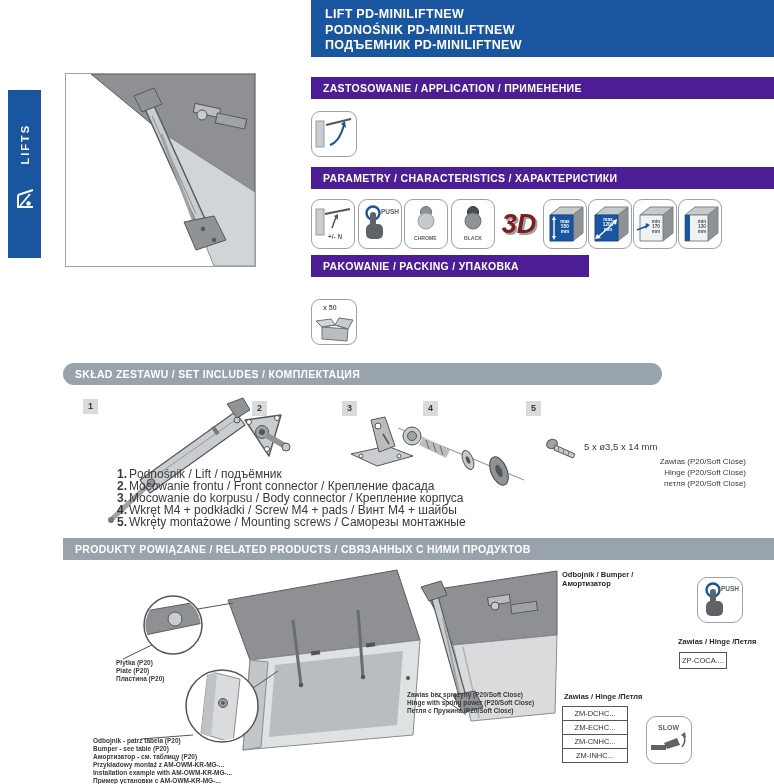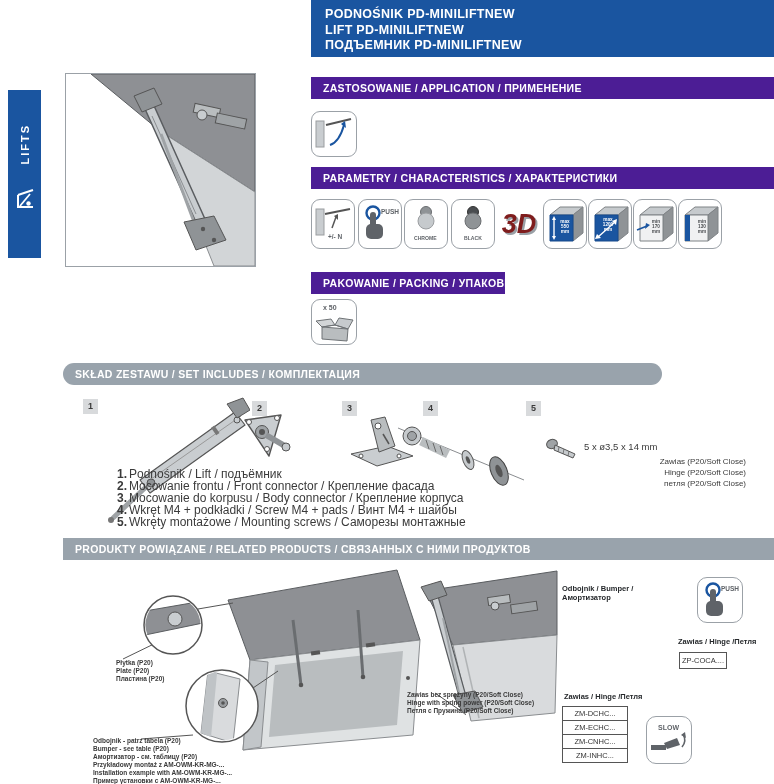--- a/index.html
+++ b/index.html
@@ -71,22 +71,22 @@
       <polygon points="118,148 148,142 160,166 130,176" fill="#8F9396" stroke="#555" stroke-width="1"></polygon>
       <circle cx="137" cy="155" r="2.2" fill="#555"></circle>
         <circle cx="148" cy="166" r="2.2" fill="#555"></circle>
       <rect x="128" y="32" width="26" height="9" fill="#B9BDBF" stroke="#555" transform="rotate(12 141 36)"></rect>
       <rect x="150" y="42" width="30" height="10" fill="#9FA3A6" stroke="#555" transform="rotate(12 165 47)"></rect>
       <circle cx="136" cy="41" r="5" fill="#C9CDD0" stroke="#555"></circle>
     </svg>
   </div>
 
   <div class="hdr">
+    <div>LIFT PD-MINILIFTNEW</div>
     <div>PODNOŚNIK PD-MINILIFTNEW</div>
-    <div>LIFT PD-MINILIFTNEW</div>
     <div>ПОДЪЕМНИК PD-MINILIFTNEW</div>
   </div>
 
   <div class="bar light" style="left:311px;top:77px;width:463px;">ZASTOSOWANIE / APPLICATION / ПРИМЕНЕНИЕ</div>
 
   <div class="iconbox" style="left:311px;top:111px;width:46px;height:46px;">
     <svg width="43" height="43" viewBox="0 0 43 43">
       <rect x="4" y="9" width="8" height="26" fill="#C9CDD0" stroke="#9a9da0"></rect>
       <line x1="14" y1="13" x2="39" y2="7" stroke="#555" stroke-width="2"></line>
       <path d="M18,33 C24,31 29,24 32,13" fill="none" stroke="#1A55A0" stroke-width="2"></path>
@@ -185,21 +185,21 @@
       <polygon points="29,15 39,7 39,33 29,41" fill="#8F9396" stroke="#7f8386"></polygon>
       <polygon points="6,15 29,15 29,41 6,41" fill="#F0F1F2" stroke="#7f8386"></polygon>
       <rect x="6" y="15" width="5" height="26" fill="#1A55A0"></rect>
     </svg>
     <div class="cab-label" style="left:13px;top:19px;width:20px;color:#4a4d50;">
       <div>min</div>
       <div>130 mm</div>
     </div>
   </div>
 
-  <div class="bar light" style="left:311px;top:272px;width:194px;">PAKOWANIE / PACKING / УПАКОВКА</div>
+  <div class="bar light" style="left:311px;top:255px;width:278px;">PAKOWANIE / PACKING / УПАКОВКА</div>
 
   <div class="iconbox" style="left:311px;top:299px;width:46px;height:46px;">
     <span class="icon-label" style="left:11px;top:4px;font-size:7px;">x 50</span>
     <svg width="43" height="43" viewBox="0 0 43 43" style="position:absolute;left:0;top:0;">
       <polygon points="10,27 36,29 35,41 10,39" fill="#B9BDBF" stroke="#6f7376"></polygon>
       <polygon points="10,27 4,21 19,19 23,25" fill="#D2D5D7" stroke="#6f7376"></polygon>
       <polygon points="23,25 27,18 41,20 36,29" fill="#C6CACD" stroke="#6f7376"></polygon>
       <line x1="10" y1="27" x2="23" y2="25" stroke="#6f7376"></line>
       <line x1="23" y1="25" x2="36" y2="29" stroke="#6f7376"></line>
     </svg>
@@ -349,21 +349,21 @@
     <div>Przykładowy montaż z AM-OWM-KR-MG-...</div>
     <div>Installation example with AM-OWM-KR-MG-...</div>
     <div>Пример установки с AM-OWM-KR-MG-...</div>
   </div>
   <div class="callout" style="left:407px;top:691px;">
     <div>Zawias bez sprężyny (P20/Soft Close)</div>
     <div>Hinge with spring power (P20/Soft Close)</div>
     <div>Петля с Пружина (P20/Soft Close)</div>
   </div>
 
-  <div class="theading" style="left:562px;top:584px;">
+  <div class="theading" style="left:562px;top:570px;">
     <div>Odbojnik / Bumper /</div>
     <div>Амортизатор</div>
   </div>
 
 
   <div class="iconbox" style="left:697px;top:577px;width:46px;height:46px;border-radius:10px;">
     <svg width="43" height="43" viewBox="0 0 43 43">
       <circle cx="15" cy="12" r="6.5" fill="none" stroke="#1A55A0" stroke-width="2.4"></circle>
       <rect x="12" y="11" width="6" height="15" rx="3" fill="#5F6368"></rect>
       <rect x="8" y="23" width="17" height="15" rx="5" fill="#5F6368"></rect>

